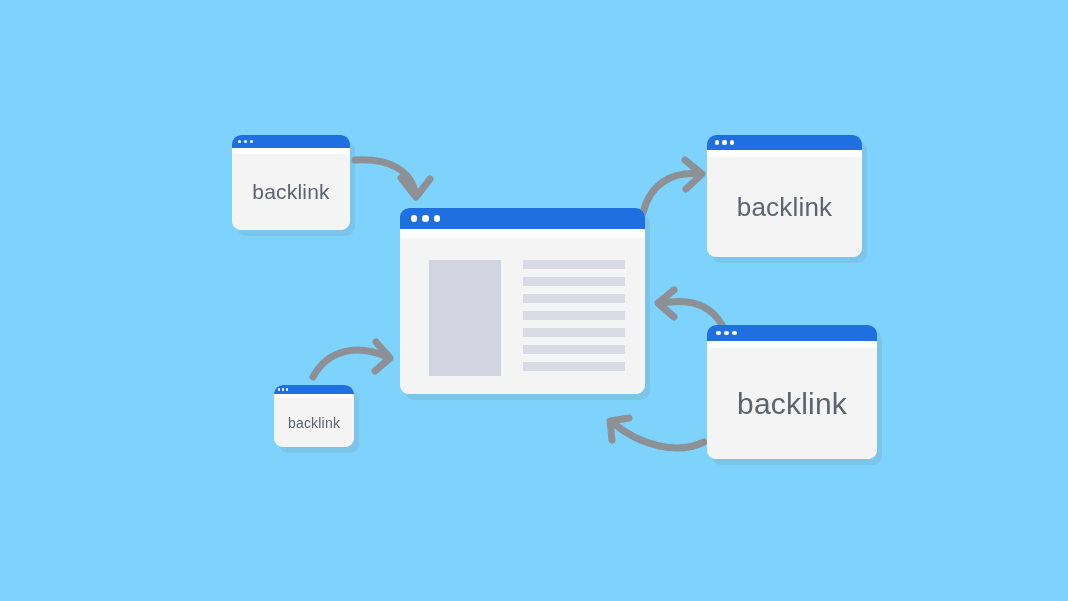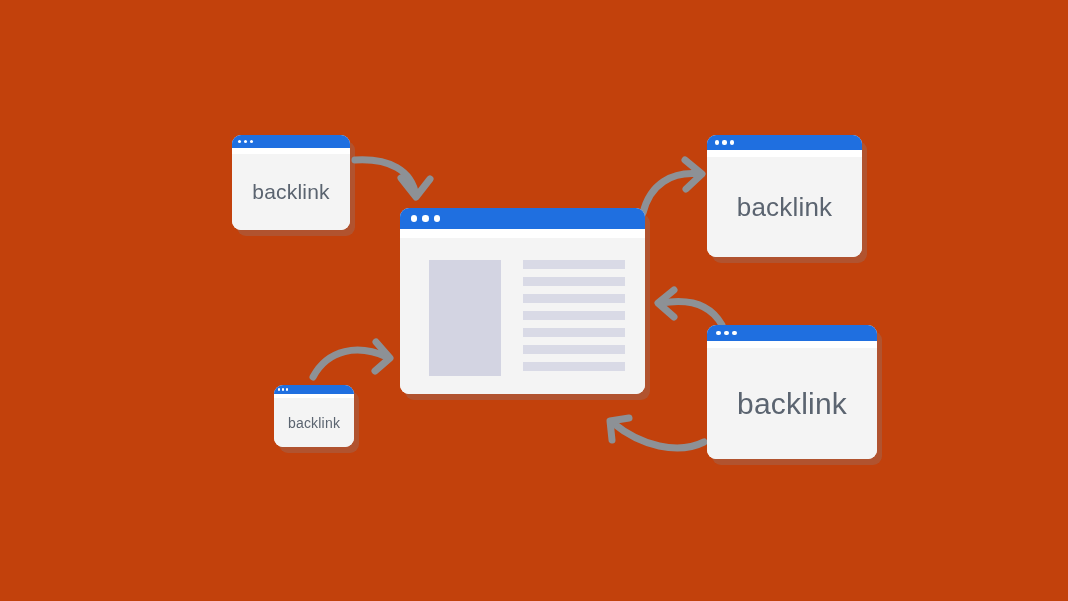--- a/index.html
+++ b/index.html
@@ -127,21 +127,21 @@
   .win-main .dot      { width: 6.4px; height: 6.4px; margin-right: 5px; }
   .win-main .content  { left: 29px; top: 22px; }
   .win-main .thumb    { width: 72px; height: 116px; }
   .win-main .lines    { margin-left: 22px; width: 102px; }
   .win-main .line     { height: 9px; margin-bottom: 8px; }
   .win-main .line:last-child { margin-bottom: 0; }
 </style>
 </head>
 <body style="background: rgb(190, 216, 234);">
 
-<div id="stage" style="background: #c2410c; width: 1068px; height: 601px;">
+<div id="stage" style="background: #7dd3fc; width: 1068px; height: 601px;">
 
   <svg id="arrows-layer" viewBox="0 0 1068 601" width="1068" height="601" aria-hidden="true">
     <defs>
       <style>
         .arrowpath {
           fill: none;
           stroke: #8d9196;
           stroke-width: 7;
           stroke-linecap: round;
           stroke-linejoin: round;

